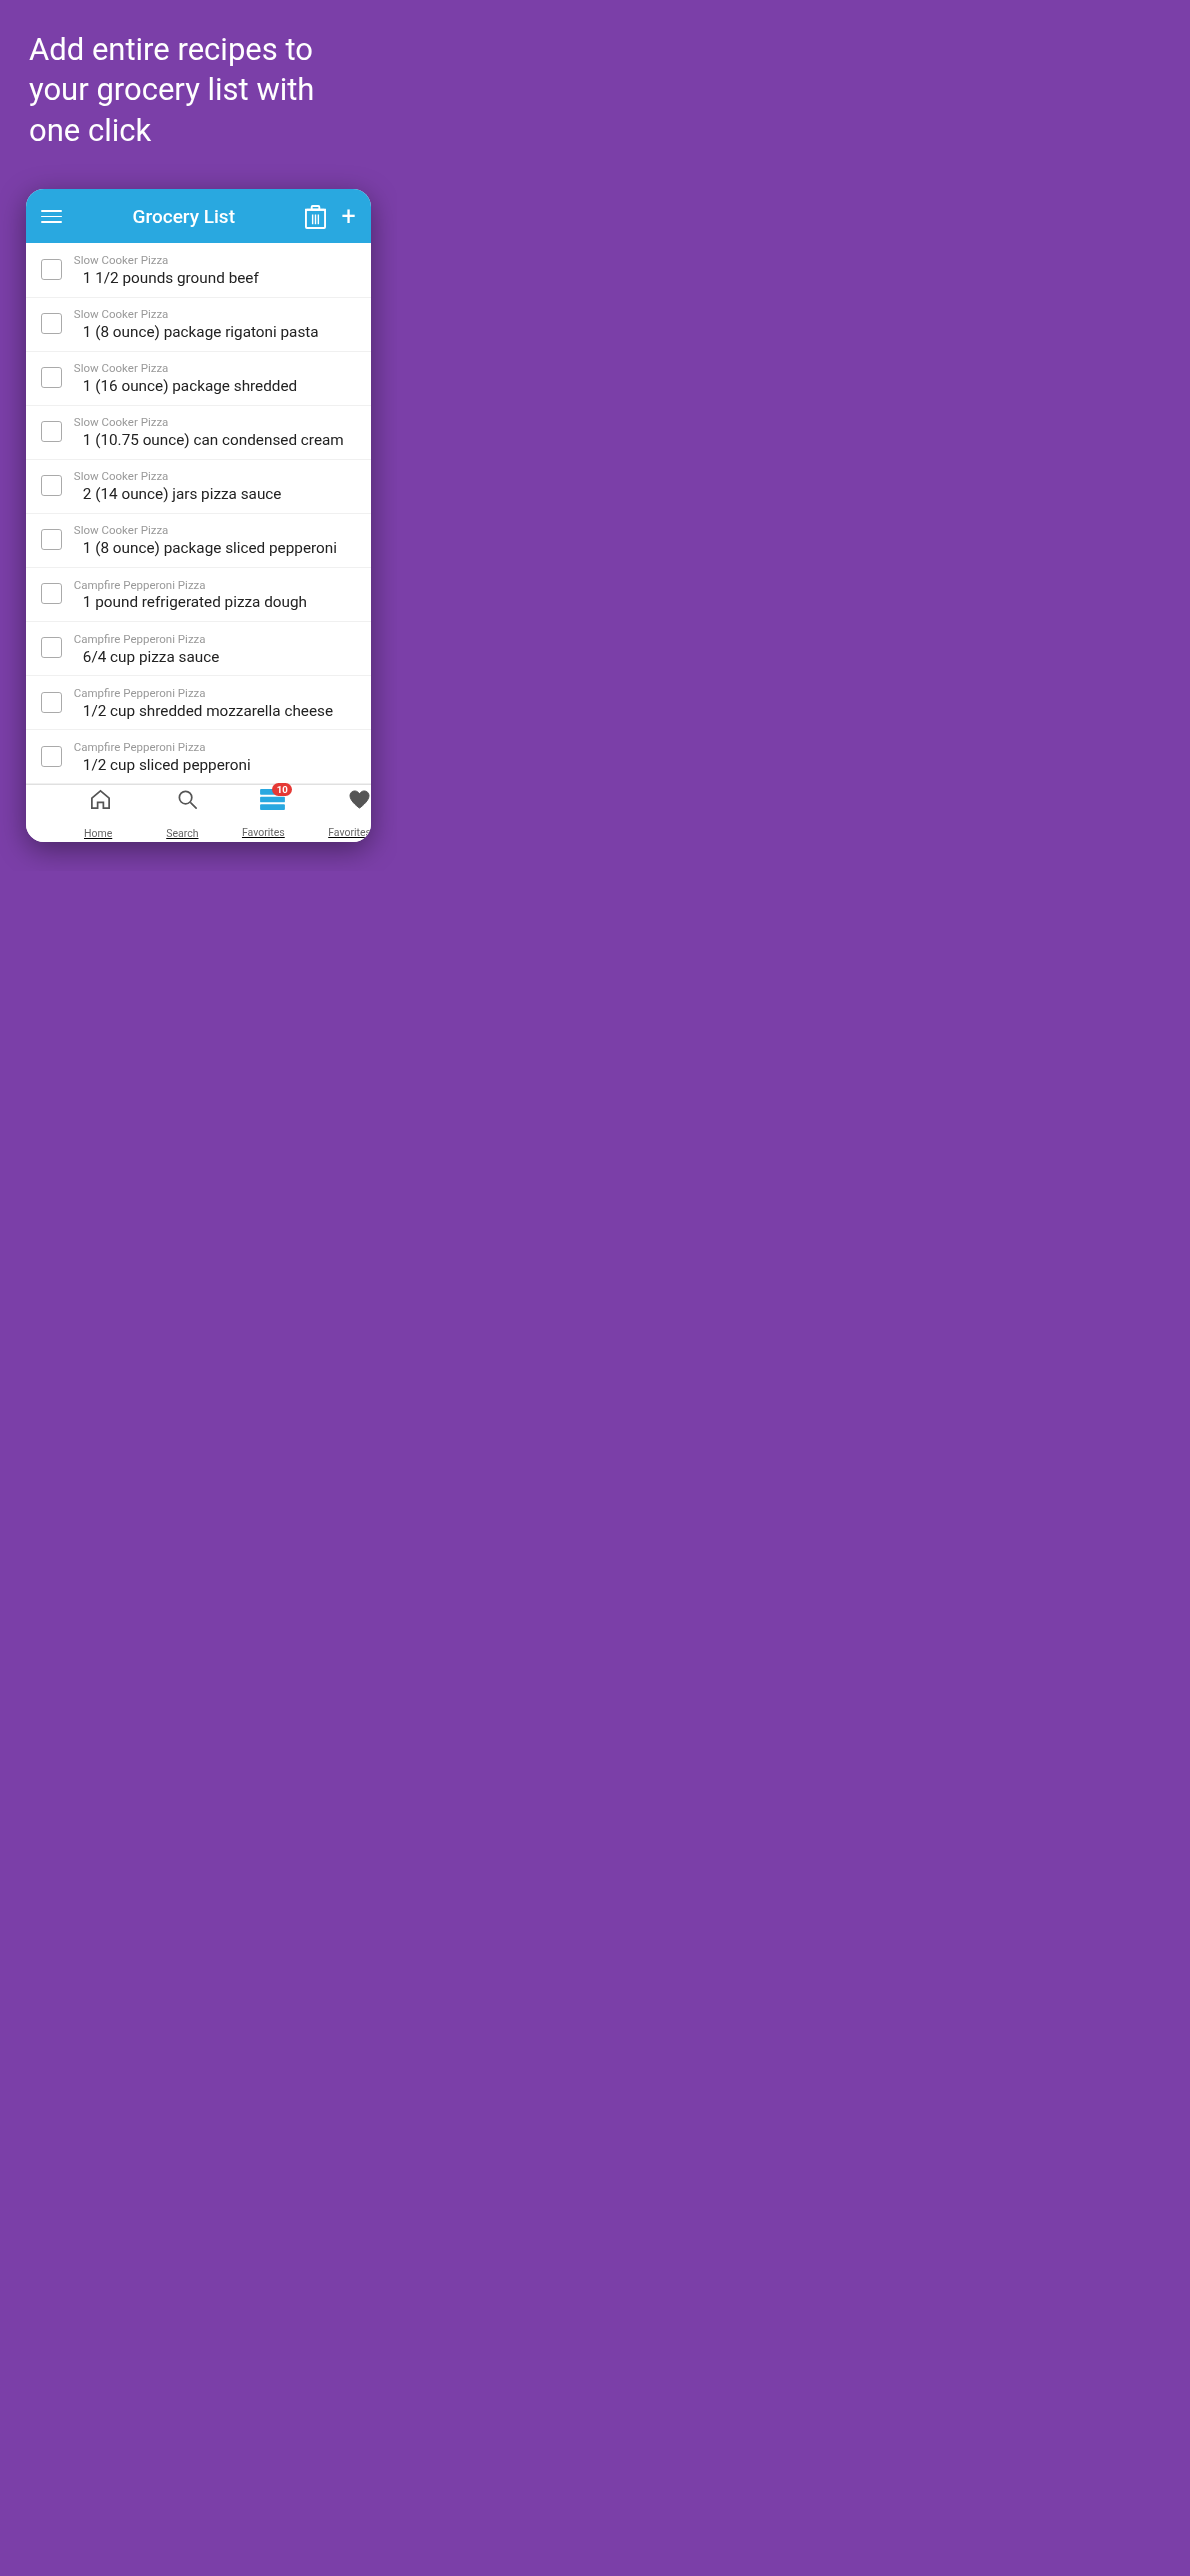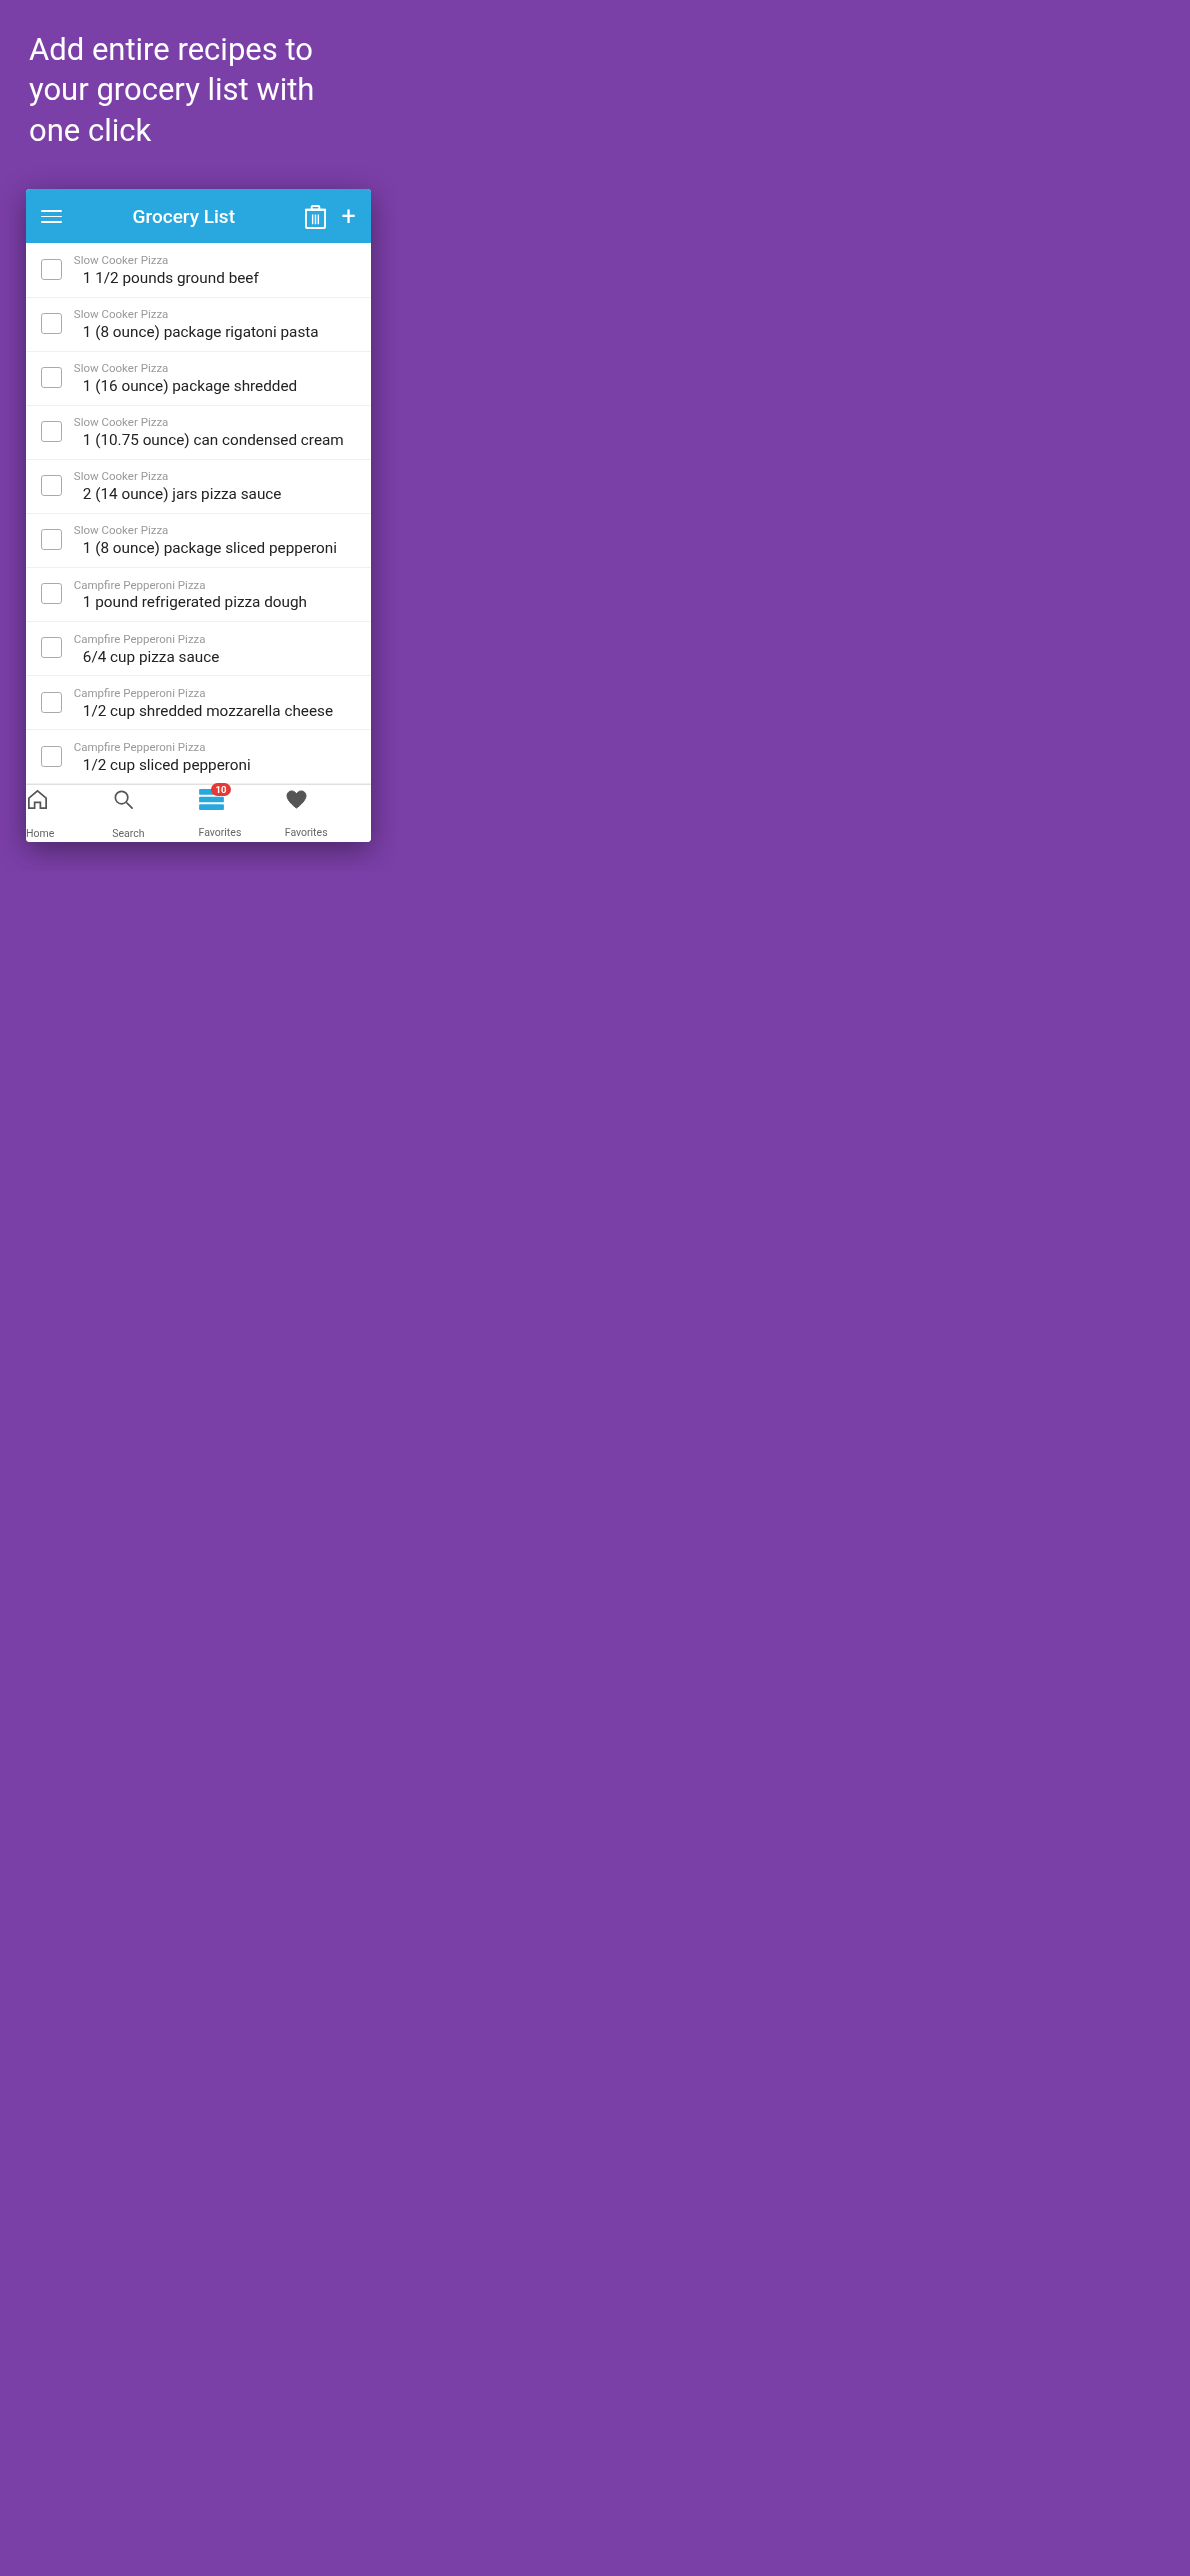--- a/index.html
+++ b/index.html
@@ -22,21 +22,21 @@
       font-weight: 400;
       line-height: 1.3;
       padding: 30px 29px 29px 29px;
       text-align: left;
       width: 100%;
     }
 
     .phone-mockup {
       width: 345px;
       background: #f5f5f5;
-      border-radius: 4px;
+      border-radius: 18px;
       overflow: hidden;
       box-shadow: 0 7.7px 29px rgba(0,0,0,0.4);
       margin: 9.6px auto 29px auto;
     }
 
     .app-header {
       background-color: #29A8E0;
       display: flex;
       align-items: center;
       justify-content: space-between;
@@ -139,25 +139,26 @@
       display: flex;
       align-items: center;
       height: 58px;
       border-top: 1px solid #e0e0e0;
     }
 
     .nav-item {
       flex: 1;
       display: flex;
       flex-direction: column;
-      align-items: flex-start;
+      align-items: flex-end;
       justify-content: center;
       gap: 11px;
       cursor: pointer;
       height: 100%;
+      text-decoration: underline;
     }
 
     .nav-icon {
       font-size: 21px;
       color: #666;
     }
 
     .nav-label {
       font-size: 10.5px;
       color: #666;

